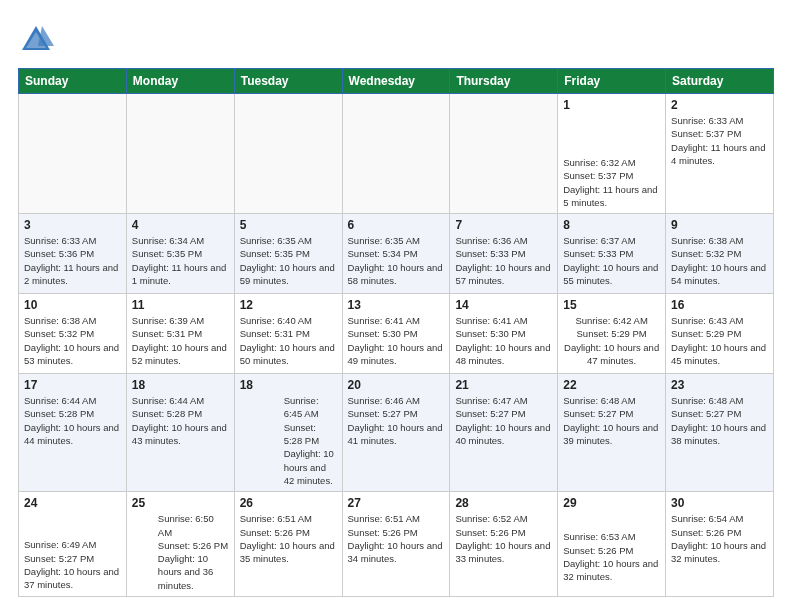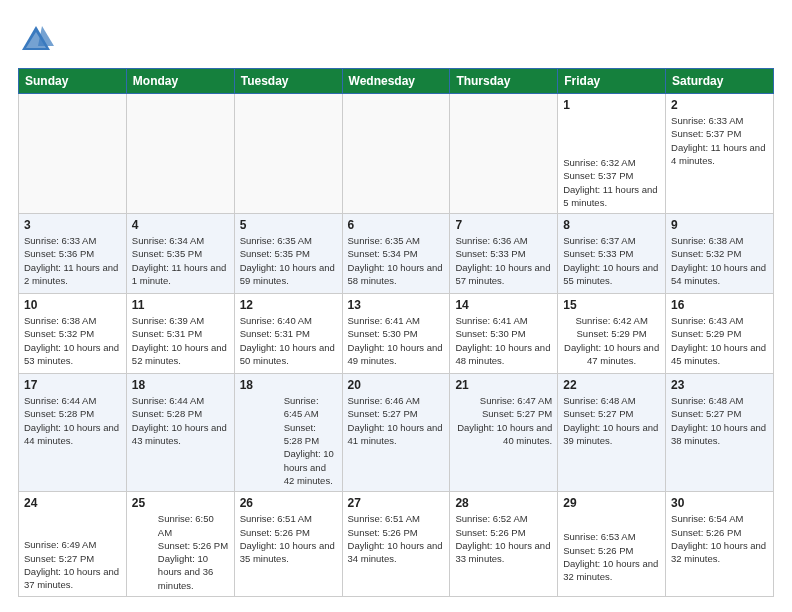--- a/index.html
+++ b/index.html
@@ -271,21 +271,21 @@
 Daylight: 10 hours and 42 minutes.</div>
           </td>
           <td>
             <span class="day-num">20</span>
             <div class="day-info" style="white-space: pre-line;">Sunrise: 6:46 AM
 Sunset: 5:27 PM
 Daylight: 10 hours and 41 minutes.</div>
           </td>
           <td>
             <span class="day-num">21</span>
-            <div class="day-info" style="white-space: pre-line; text-align: right;">Sunrise: 6:47 AM
+            <div class="day-info" style="white-space: pre-line;">Sunrise: 6:47 AM
 Sunset: 5:27 PM
 Daylight: 10 hours and 40 minutes.</div>
           </td>
           <td>
             <span class="day-num">22</span>
             <div class="day-info" style="white-space: pre-line;">Sunrise: 6:48 AM
 Sunset: 5:27 PM
 Daylight: 10 hours and 39 minutes.</div>
           </td>
           <td>

